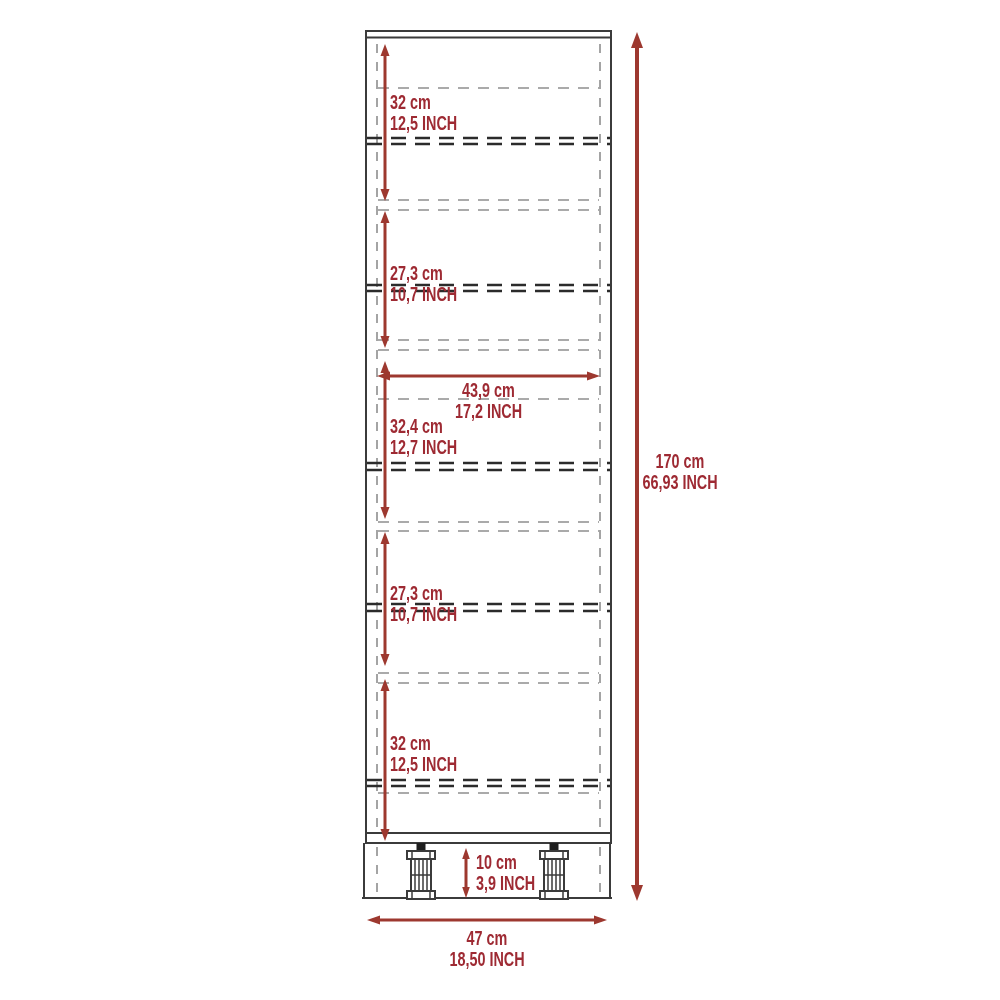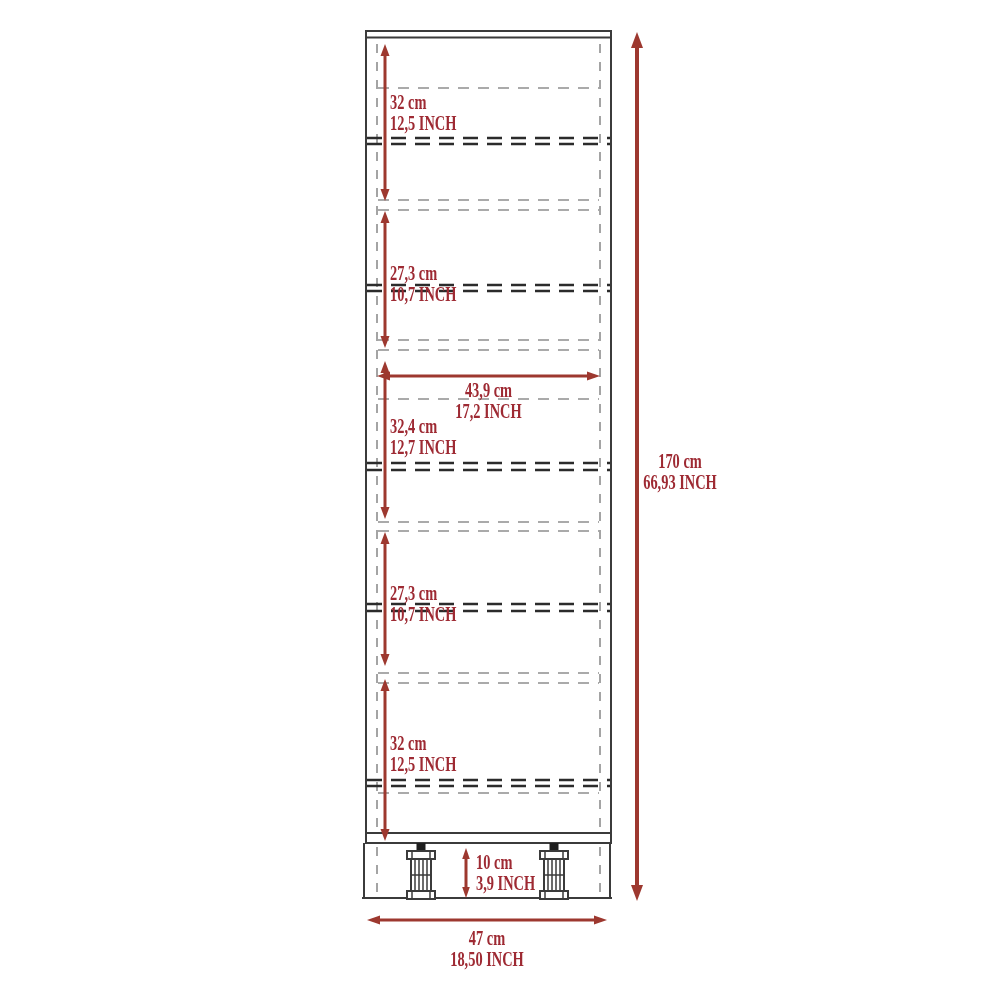--- a/index.html
+++ b/index.html
@@ -1,21 +1,21 @@
 <!DOCTYPE html>
 <html style="--background: #ffffff; --dimension-red: #9e2a33; --arrow-red: #9d382f; --outline-dark: #3b3b3b; --dash-gray: #8e8e8e; --shelf-dark: #2b2b2b; --leg-dark: #1e1e1e;"><head>
 <meta charset="utf-8">
 <style>
   html,body{margin:0;padding:0;background:#fff;}
   .canvas{
     position:relative;
     width:1000px;height:1000px;
     background:var(--background,#fff);
     overflow:hidden;
-    font-family:Liberation Serif, serif;
+    font-family:Liberation Sans, sans-serif;
   }
   .drawing{position:absolute;left:0;top:0;}
 
   
   .ol   {stroke:var(--outline-dark,#3b3b3b);stroke-width:2;fill:none;}
   .olf  {stroke:var(--outline-dark,#3b3b3b);stroke-width:2;fill:#ffffff;}
   .dash-l{stroke:var(--dash-gray,#8e8e8e);stroke-width:1.6;fill:none;stroke-dasharray:11 9;}
   .dash-v{stroke:var(--dash-gray,#8e8e8e);stroke-width:1.6;fill:none;stroke-dasharray:9 9;}
   .dash-d{stroke:var(--shelf-dark,#2b2b2b);stroke-width:2.6;fill:none;stroke-dasharray:15 9;}
   .hatch {stroke:var(--outline-dark,#3b3b3b);stroke-width:1.5;fill:none;}

